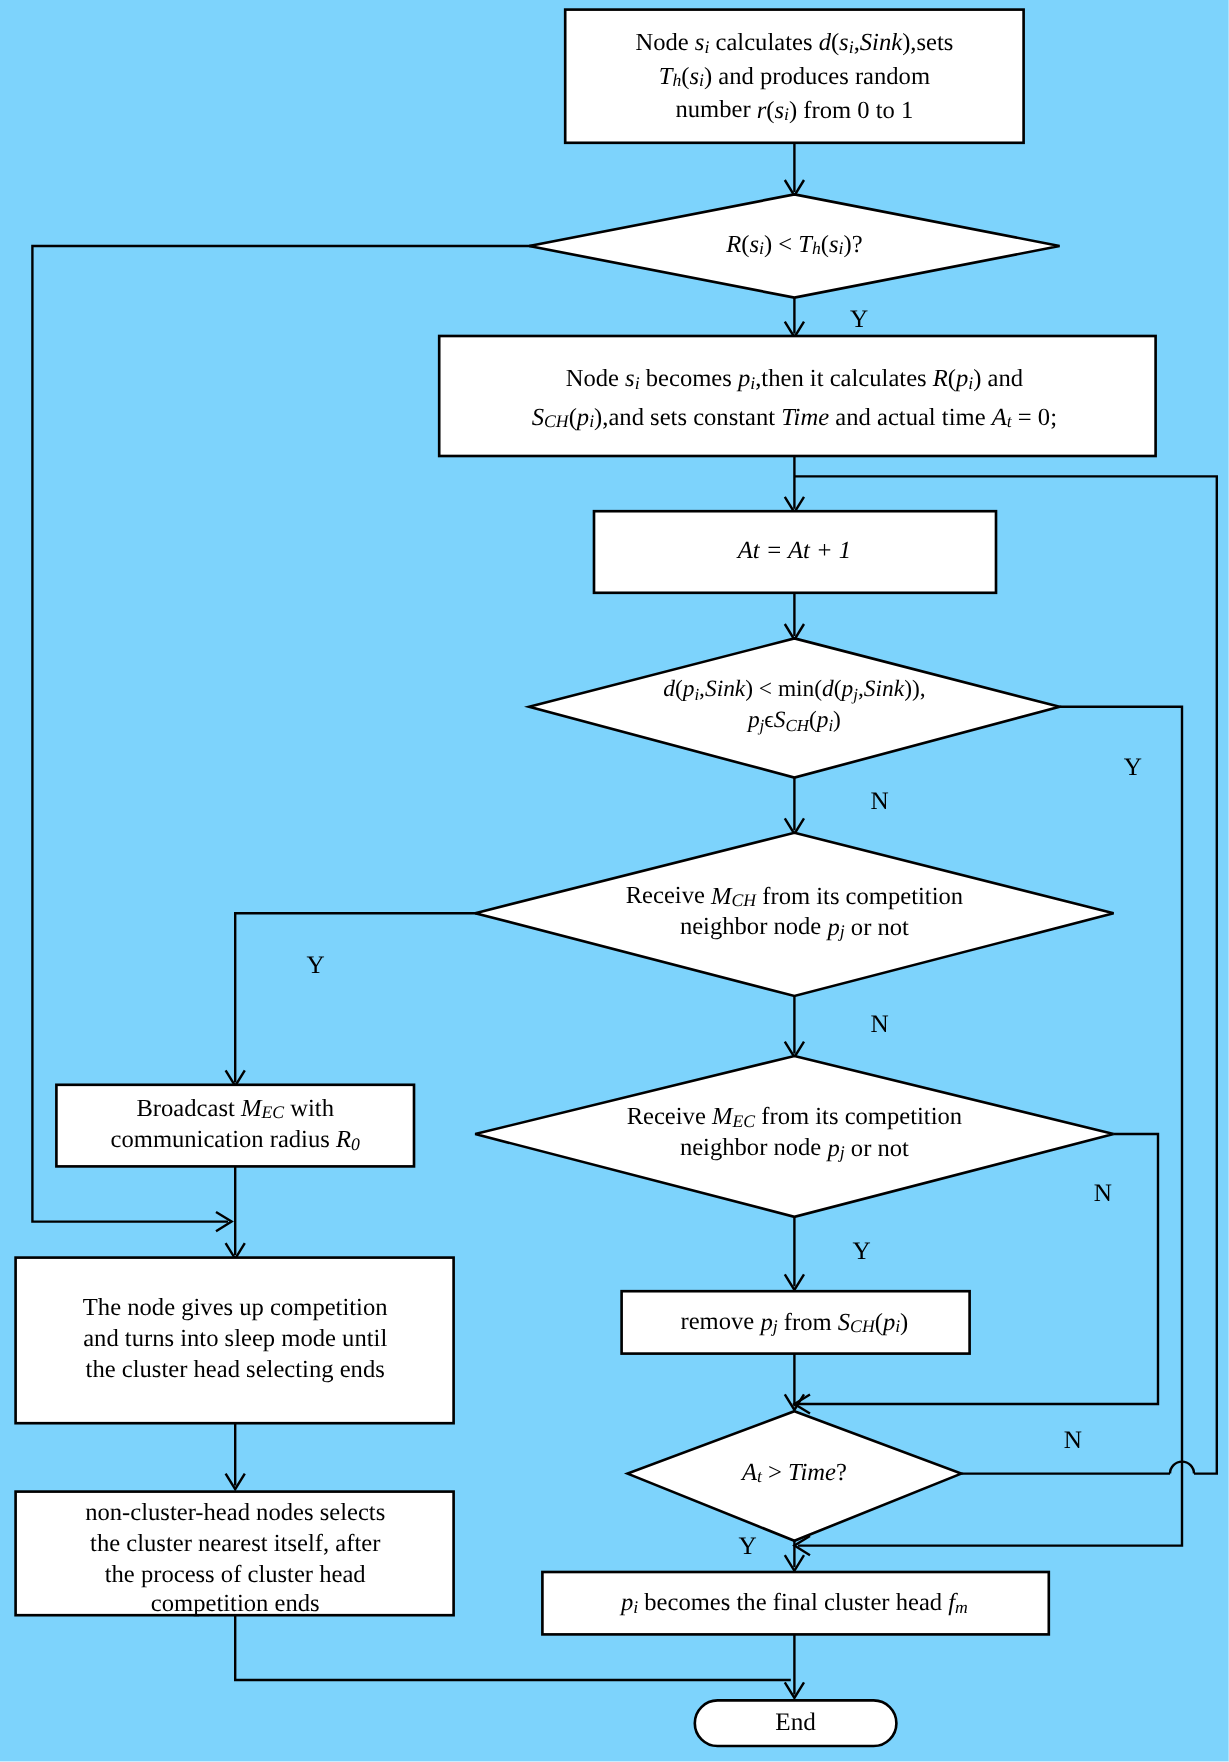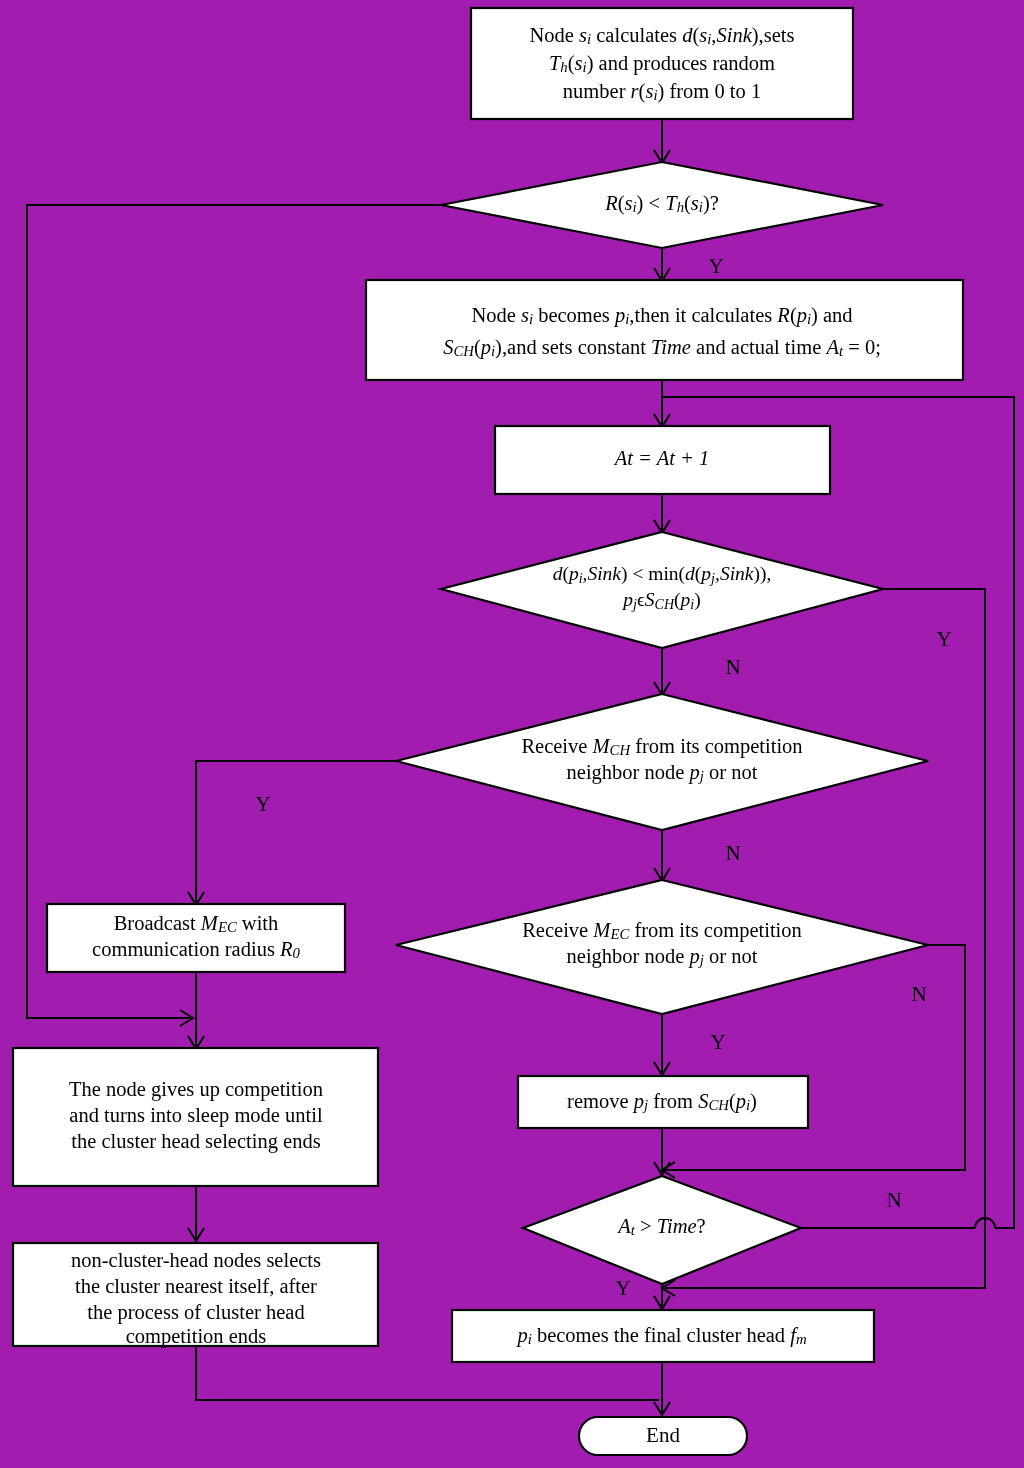--- a/index.html
+++ b/index.html
@@ -9,21 +9,21 @@
     background: #ffffff;
   }
   body {
     font-family: "Liberation Serif", "DejaVu Serif", serif;
     color: #000000;
   }
   #flowchart-root {
     position: relative;
     width: 1024px;
     height: 1468px;
-    background: #a21caf;
+    background: #7dd3fc;
     overflow: hidden;
   }
   svg.fc {
     position: absolute;
     left: 0;
     top: 0;
     width: 1024px;
     height: 1468px;
     display: block;
   }

